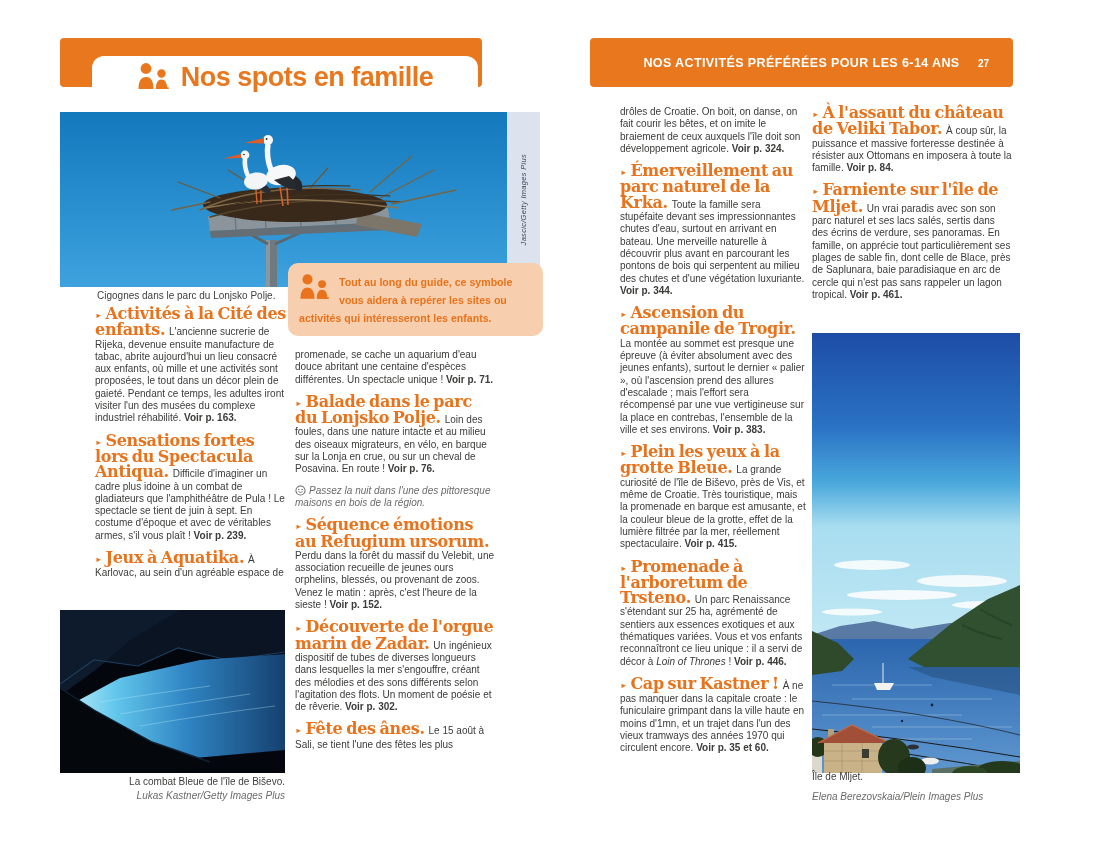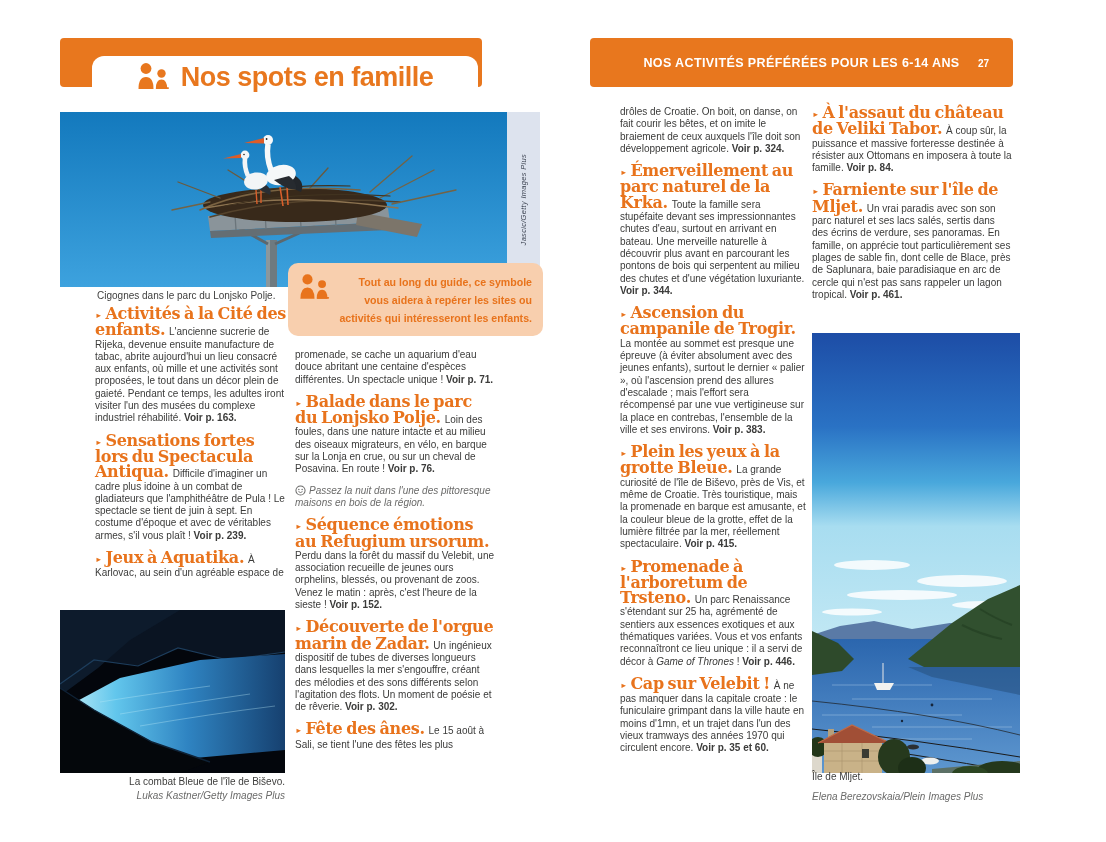--- a/index.html
+++ b/index.html
@@ -100,21 +100,21 @@
       <circle cx="208" cy="28" r="5" fill="#f6f8f9"></circle>
       <polygon points="204,26 184,31 204,31.5" fill="#dd5c28"></polygon>
       <circle cx="206.6" cy="27" r="0.9" fill="#222"></circle>
     </svg>
   </div>
   <div class="abs credit-strip" style="left:507px;top:112px;width:33px;height:175px;">
     <span class="vcredit">Jascic/Getty Images Plus</span>
   </div>
   <div class="abs caption" style="left:97px;top:290px;width:270px;">Cigognes dans le parc du Lonjsko Polje.</div>
 
-  <div class="abs callout" style="left:288px;top:263px;width:233px;text-align:right;">
+  <div class="abs callout" style="left:288px;top:263px;width:233px;">
     <span class="callout-icon">
       <svg width="32" height="26" viewBox="0 0 34 27">
         <circle cx="9" cy="6.5" r="5.4" fill="#e8731c"></circle>
         <path d="M1.5,27 q0,-12 7.5,-12 q7.5,0 7.5,12 z" fill="#e8731c"></path>
         <circle cx="24.5" cy="11.5" r="4.2" fill="#e8731c"></circle>
         <path d="M18.8,27 q0,-9.5 5.7,-9.5 q5.7,0 5.7,9.5 z" fill="#e8731c"></path>
         <rect x="19" y="25.2" width="13" height="1.8" rx="0.9" fill="#e8731c"></rect>
       </svg>
     </span>
     <span class="callout-text">Tout au long du guide, ce symbole vous aidera à repérer les sites ou activités qui intéresseront les enfants.</span>
@@ -165,22 +165,22 @@
   <div class="abs banner banner-right" style="left:590px;top:38px;width:423px;height:49px;">
     <span class="banner-title">NOS ACTIVITÉS PRÉFÉRÉES POUR LES 6-14 ANS</span>
     <span class="pagenum">27</span>
   </div>
 
   <div class="abs col" style="left:620px;top:106px;width:186px;">
       <p class="entry"><span>drôles de Croatie. On boit, on danse, on fait courir les bêtes, et on imite le braiement de ceux auxquels l'île doit son développement agricole.</span><b class="voir"> Voir p. 324.</b></p>
       <p class="entry"><span class="marker">►</span><span class="ehead">Émerveillement au parc naturel de la Krka. </span><span>Toute la famille sera stupéfaite devant ses impressionnantes chutes d'eau, surtout en arrivant en bateau. Une merveille naturelle à découvrir plus avant en parcourant les pontons de bois qui serpentent au milieu des chutes et d'une végétation luxuriante.</span><b class="voir"> Voir p. 344.</b></p>
       <p class="entry"><span class="marker">►</span><span class="ehead">Ascension du campanile de Trogir. </span><span>La montée au sommet est presque une épreuve (à éviter absolument avec des jeunes enfants), surtout le dernier « palier », où l'ascension prend des allures d'escalade ; mais l'effort sera récompensé par une vue vertigineuse sur la place en contrebas, l'ensemble de la ville et ses environs.</span><b class="voir"> Voir p. 383.</b></p>
       <p class="entry"><span class="marker">►</span><span class="ehead">Plein les yeux à la grotte Bleue. </span><span>La grande curiosité de l'île de Biševo, près de Vis, et même de Croatie. Très touristique, mais la promenade en barque est amusante, et la couleur bleue de la grotte, effet de la lumière filtrée par la mer, réellement spectaculaire.</span><b class="voir"> Voir p. 415.</b></p>
-      <p class="entry"><span class="marker">►</span><span class="ehead">Promenade à l'arboretum de Trsteno. </span><span>Un parc Renaissance s'étendant sur 25 ha, agrémenté de sentiers aux essences exotiques et aux thématiques variées. Vous et vos enfants reconnaîtront ce lieu unique : il a servi de décor à </span><i>Game of Thrones</i><span> !</span><b class="voir"> Voir p. 446.</b></p>
-      <p class="entry"><span class="marker">►</span><span class="ehead">Cap sur Velebit ! </span><span>À ne pas manquer dans la capitale croate : le funiculaire grimpant dans la ville haute en moins d'1mn, et un trajet dans l'un des vieux tramways des années 1970 qui circulent encore.</span><b class="voir"> Voir p. 35 et 60.</b></p>
+      <p class="entry"><span class="marker">►</span><span class="ehead">Promenade à l'arboretum de Trsteno. </span><span>Un parc Renaissance s'étendant sur 25 ha, agrémenté de sentiers aux essences exotiques et aux thématiques variées. Vous et vos enfants reconnaîtront ce lieu unique : il a servi de décor à </span><i>Loin of Thrones</i><span> !</span><b class="voir"> Voir p. 446.</b></p>
+      <p class="entry"><span class="marker">►</span><span class="ehead">Cap sur Kastner ! </span><span>À ne pas manquer dans la capitale croate : le funiculaire grimpant dans la ville haute en moins d'1mn, et un trajet dans l'un des vieux tramways des années 1970 qui circulent encore.</span><b class="voir"> Voir p. 35 et 60.</b></p>
     </div>
   <div class="abs col" style="left:812px;top:106px;width:200px;">
       <p class="entry"><span class="marker">►</span><span class="ehead">À l'assaut du château de Veliki Tabor. </span><span>À coup sûr, la puissance et massive forteresse destinée à résister aux Ottomans en imposera à toute la famille.</span><b class="voir"> Voir p. 84.</b></p>
       <p class="entry"><span class="marker">►</span><span class="ehead">Farniente sur l'île de Mljet. </span><span>Un vrai paradis avec son son parc naturel et ses lacs salés, sertis dans des écrins de verdure, ses panoramas. En famille, on apprécie tout particulièrement ses plages de sable fin, dont celle de Blace, près de Saplunara, baie paradisiaque en arc de cercle qui n'est pas sans rappeler un lagon tropical.</span><b class="voir"> Voir p. 461.</b></p>
     </div>
 
   <div class="abs photo" style="left:812px;top:333px;width:208px;height:440px;">
     <svg viewBox="0 0 208 440" preserveAspectRatio="none">
       <defs>
         <linearGradient id="skyM" x1="0" y1="0" x2="0" y2="1">

